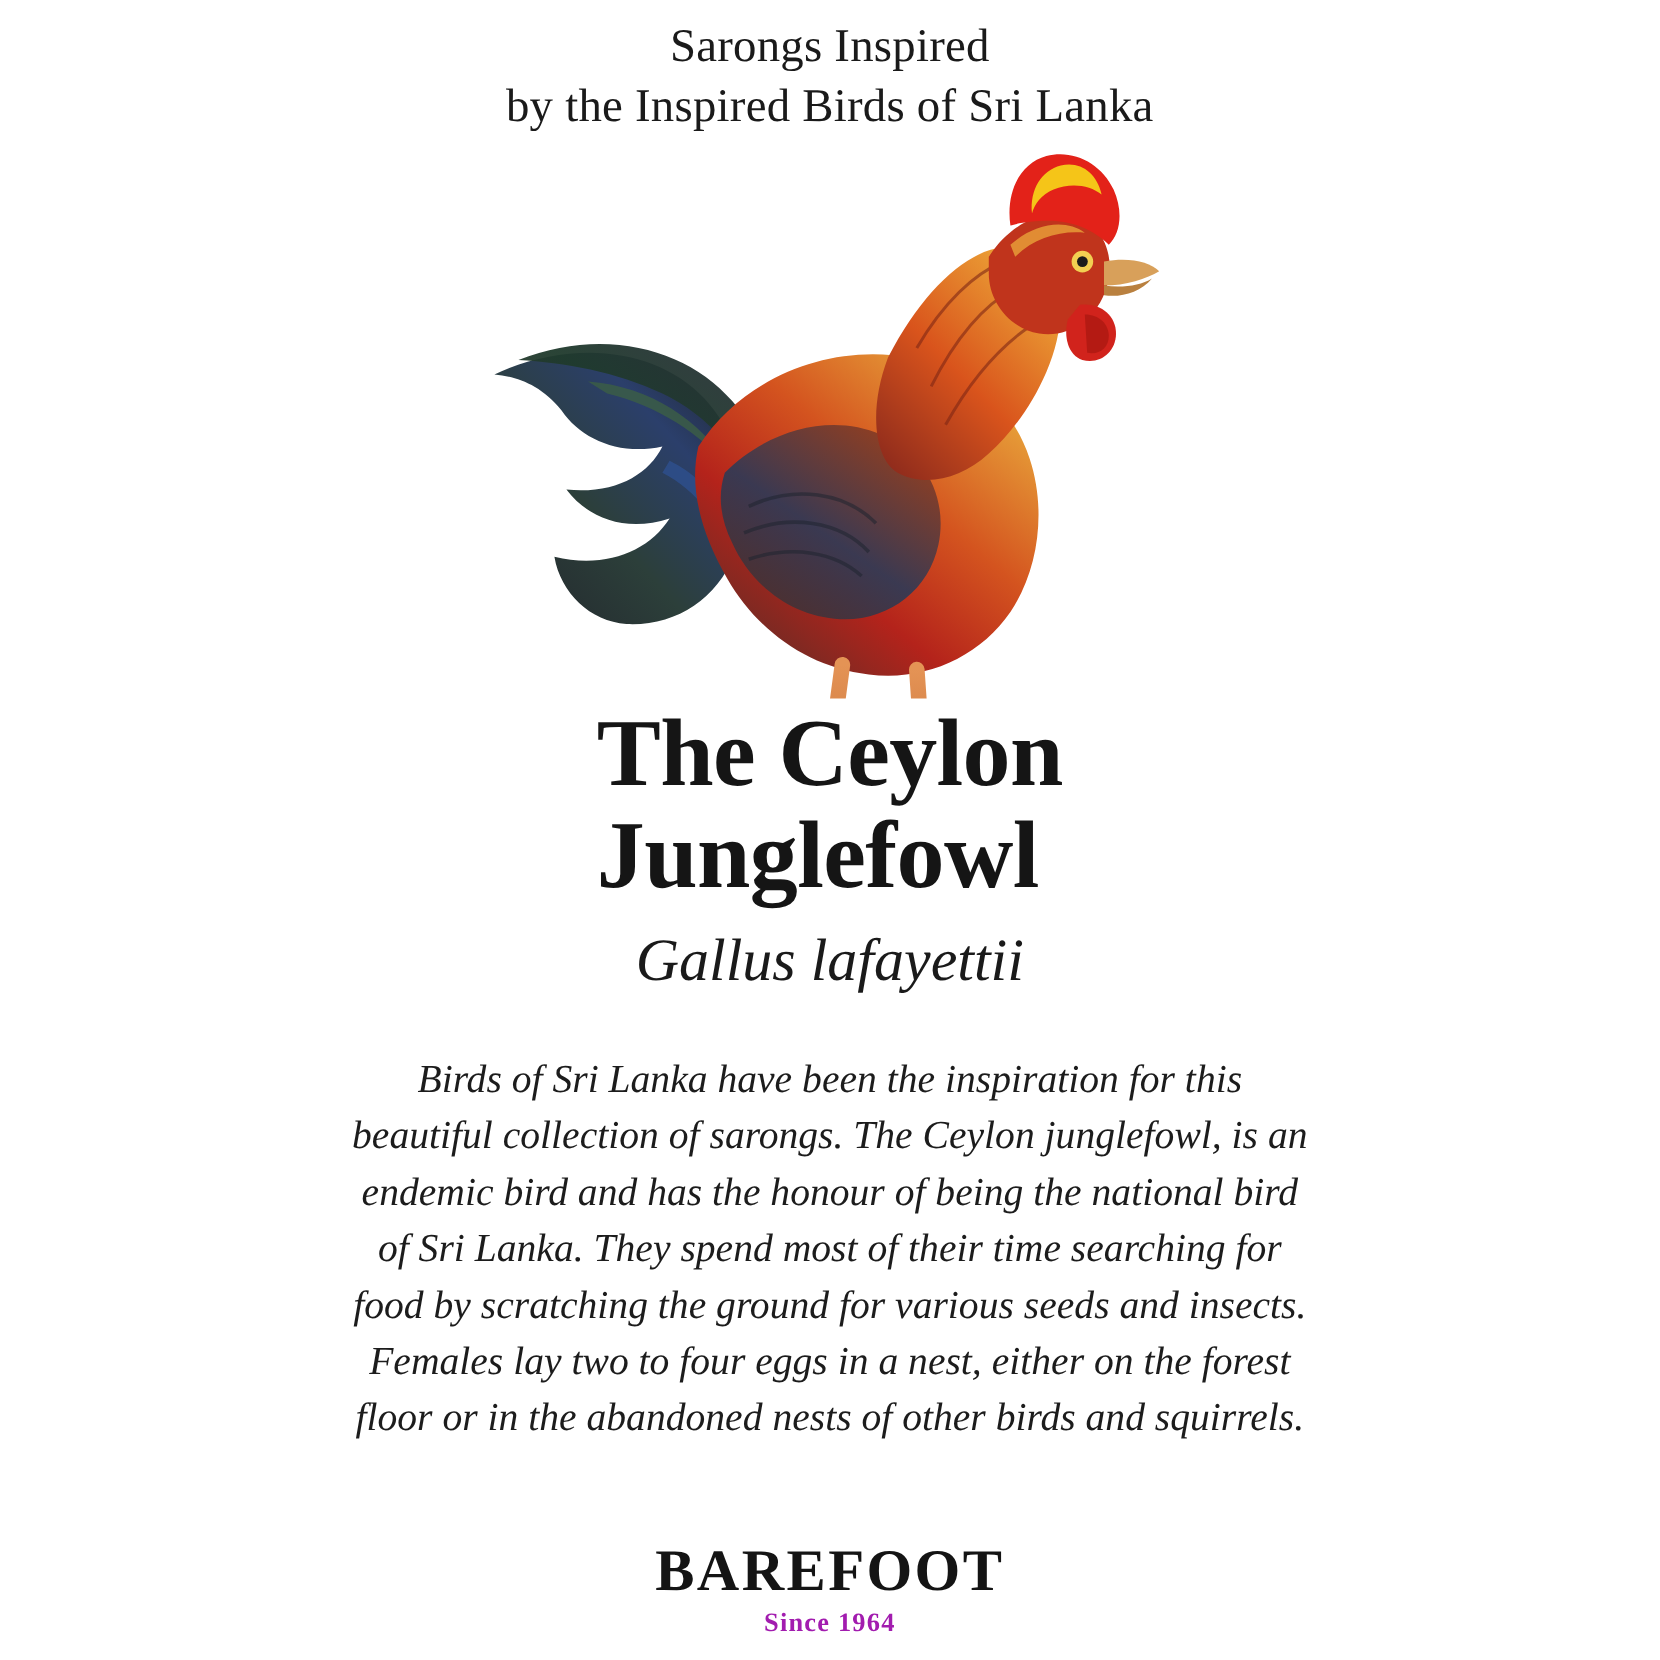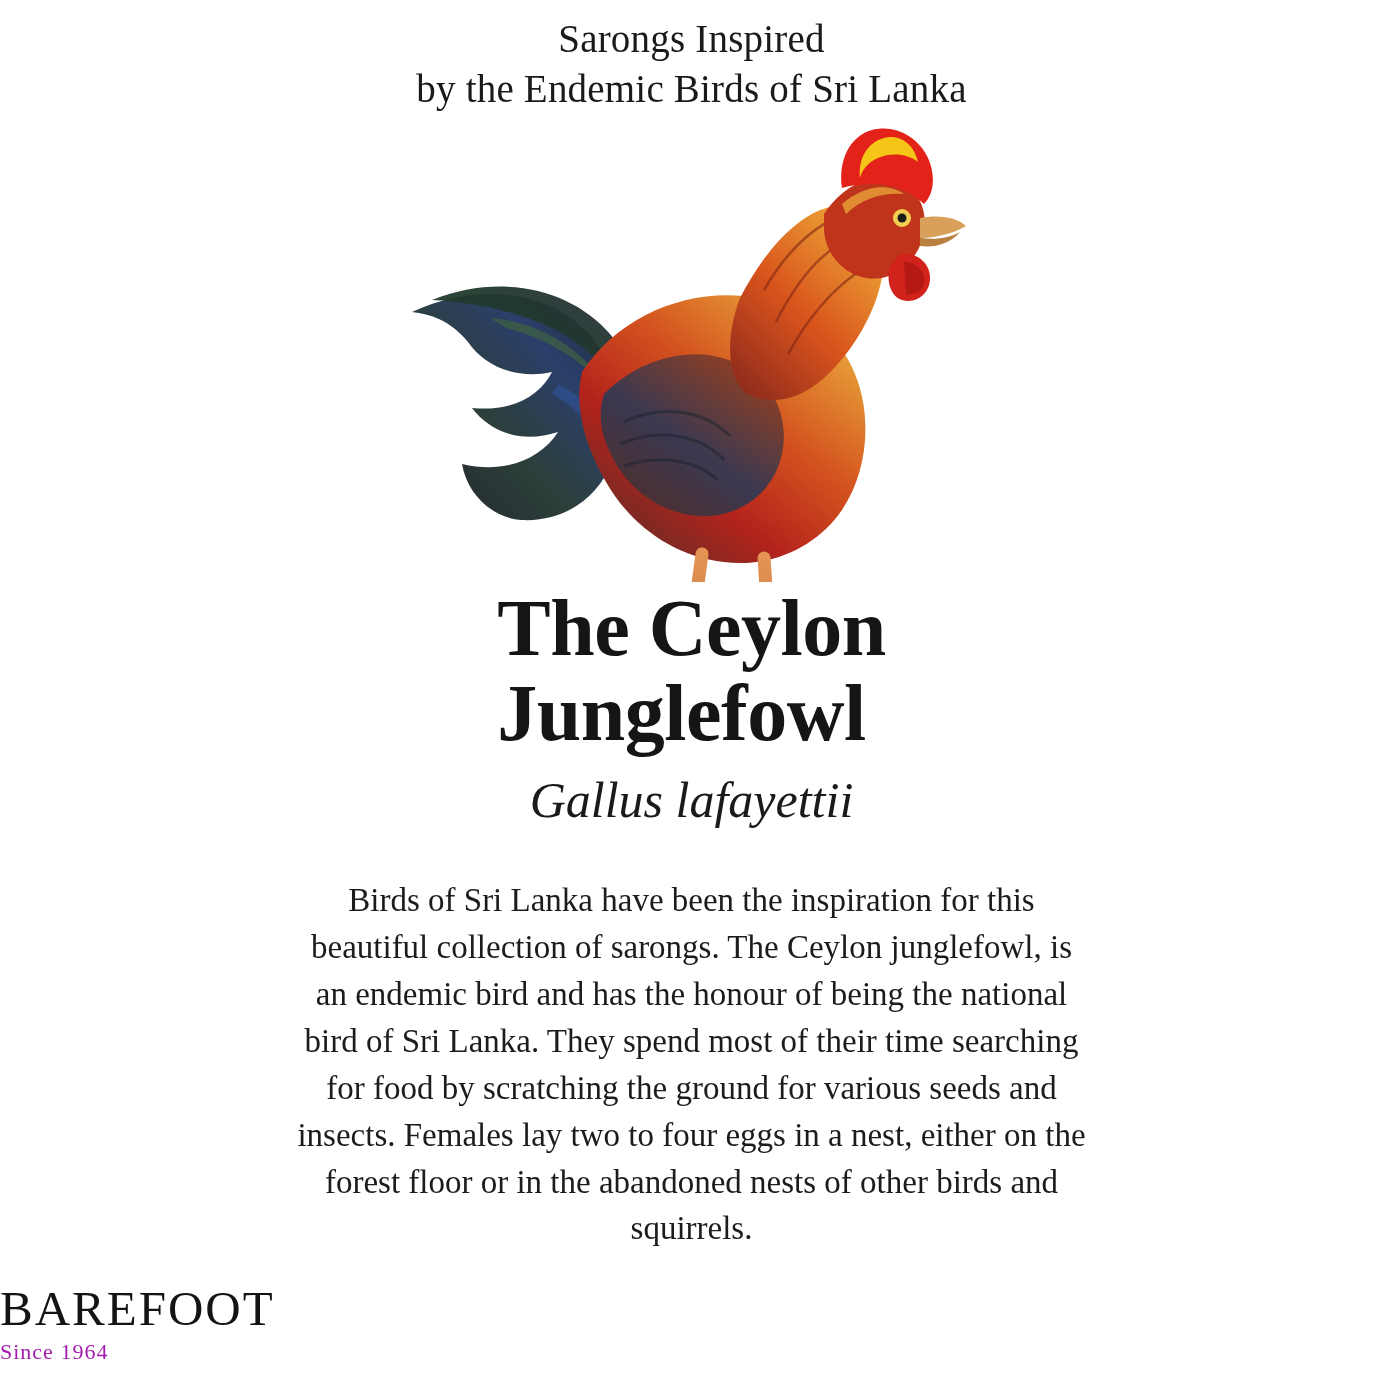--- a/index.html
+++ b/index.html
@@ -63,29 +63,32 @@
   }
 
   
   .description {
     margin-top: 48px;
     width: 800px;
     text-align: center;
     font-size: 33px;
     line-height: 1.42;
     color: #1c1c1c;
+    font-style: italic;
   }
   .description p { margin: 0; }
 
   
   .brand {
     position: absolute;
     left: 0;
     right: 0;
     bottom: 18px;
+    text-align: center;
+    font-weight: bold;
   }
   .brand-name {
     font-size: 49px;
     letter-spacing: 2px;
     color: #141414;
     line-height: 1;
   }
   .brand-since {
     margin-top: 6px;
     font-size: 22px;
@@ -93,21 +96,21 @@
     color: #a21caf;
   }
 </style>
 </head>
 <body>
 
 <div class="page">
 
   <div class="header">
     <span class="line">Sarongs Inspired</span>
-    <span class="line">by the Endemic Birds of Sri Lanka</span>
+    <span class="line">by the Inspired Birds of Sri Lanka</span>
   </div>
 
   <div class="illustration">
     <svg width="640" height="460" viewBox="0 0 640 460" xmlns="http://www.w3.org/2000/svg">
       <defs>
         <linearGradient id="bodyGrad" x1="0.15" y1="0.9" x2="0.85" y2="0.1">
           <stop offset="0%" stop-color="#6d2b24"></stop>
           <stop offset="30%" stop-color="#b4231b"></stop>
           <stop offset="62%" stop-color="#d4541f"></stop>
           <stop offset="100%" stop-color="#e8a33a"></stop>

